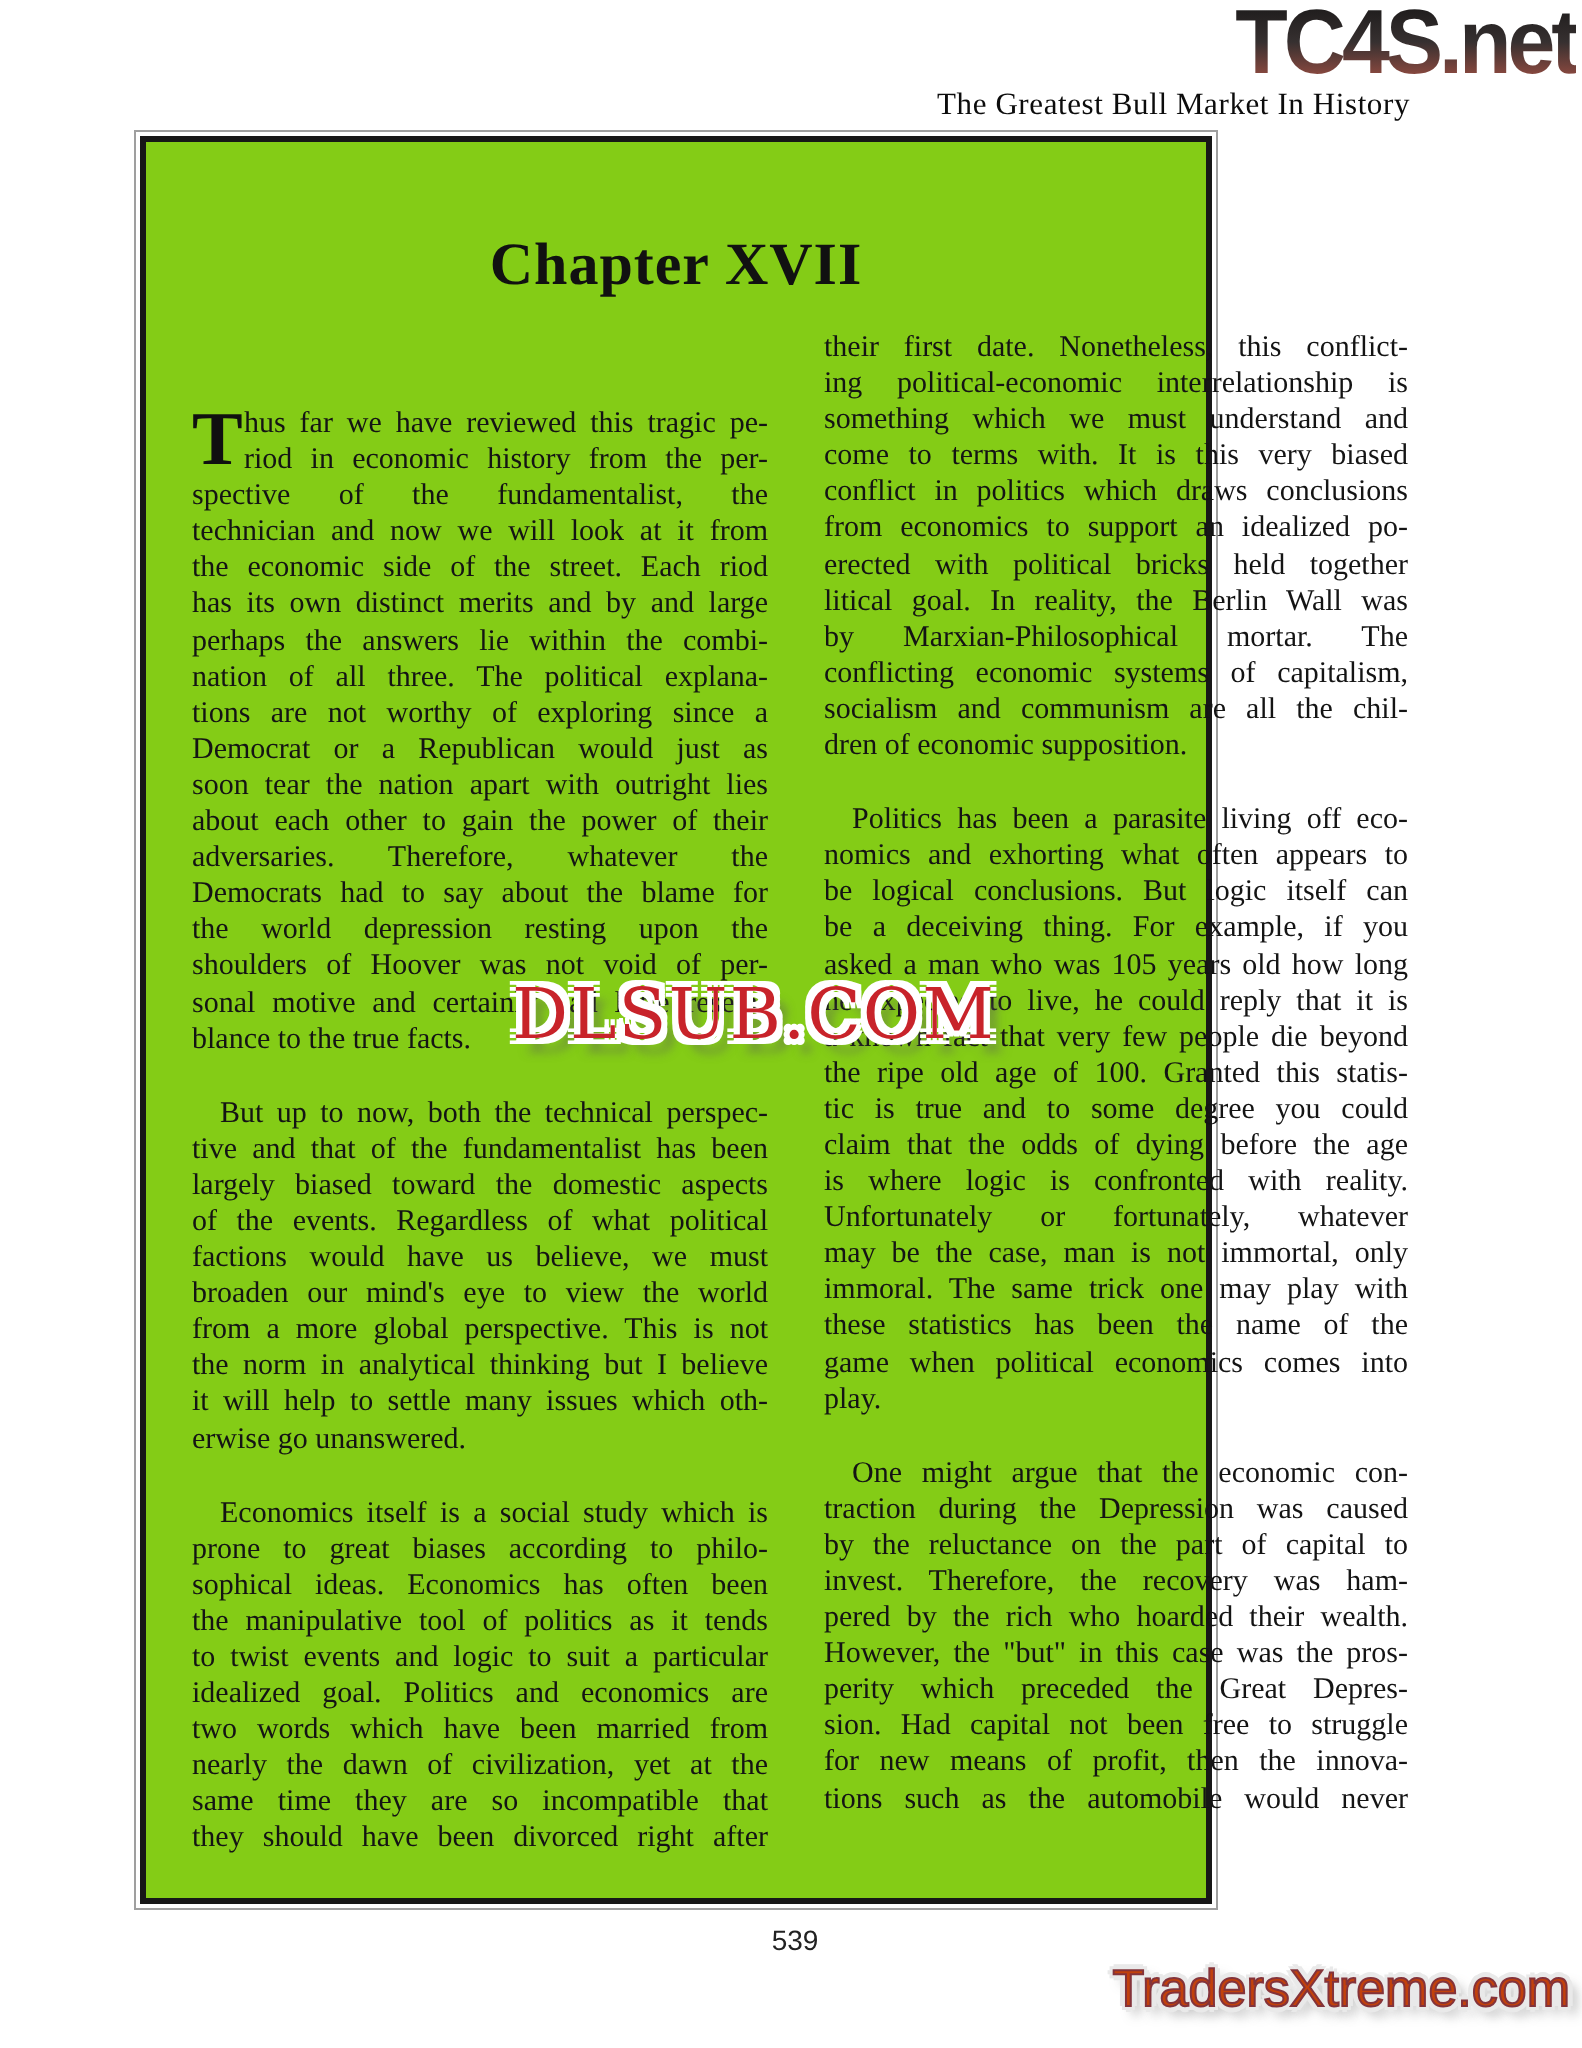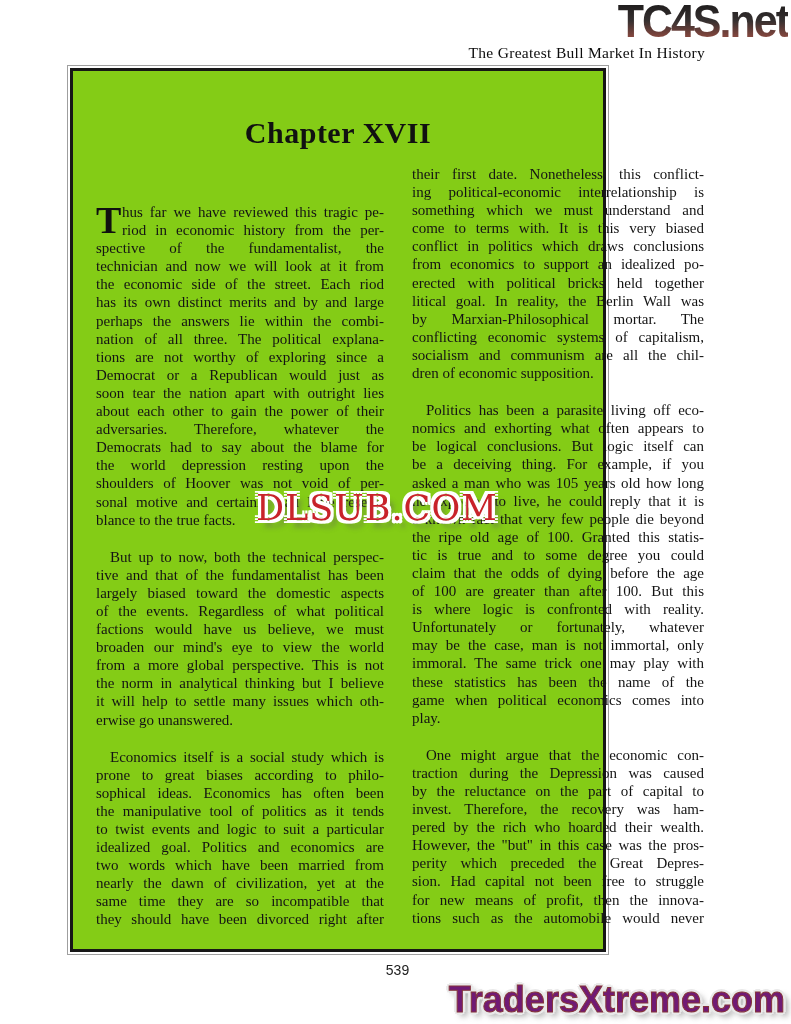--- a/index.html
+++ b/index.html
@@ -73,23 +73,23 @@
   }
 
   
   .page-number {
     position:absolute; top:962px; left:70px; width:655px;
     text-align:center;
     font-family:"Liberation Sans", sans-serif; font-size:14px; color:#222;
   }
   .banner {
     position:absolute; top:979px; right:6px;
-    font-family:"Liberation Sans", sans-serif; font-weight:bold;
-    font-size:36px; letter-spacing:0;
-    color:#701a75;
+    font-family:"Liberation Sans", sans-serif; font-weight:normal;
+    font-size:26px; letter-spacing:0;
+    color:#c2410c;
     -webkit-text-stroke:1px #84333a;
     text-shadow:
       -2px -2px 0 #e9e9e9, 2px -2px 0 #e9e9e9, -2px 2px 0 #e9e9e9, 2px 2px 0 #e9e9e9,
       -3px 0 0 #e9e9e9, 3px 0 0 #e9e9e9, 0 -3px 0 #e9e9e9, 0 3px 0 #e9e9e9,
       4px 4px 6px rgba(110,110,110,0.8);
   }
 </style>
 </head>
 <body>
 
@@ -164,21 +164,20 @@
         <div class="line indent">Politics has been a parasite living off eco-</div>
         <div class="line">nomics and exhorting what often appears to</div>
         <div class="line">be logical conclusions.  But logic itself can</div>
         <div class="line">be a deceiving thing.  For example, if you</div>
         <div class="line">asked a man who was 105 years old how long</div>
         <div class="line">he expected to live, he could reply that it is</div>
         <div class="line">a known fact that very few people die beyond</div>
         <div class="line">the ripe old age of 100.  Granted this statis-</div>
         <div class="line">tic is true and to some degree you could</div>
         <div class="line">claim that the odds of dying before the age</div>
-        <div class="line">of 100 are greater than after 100.  But this</div>
         <div class="line">is where logic is confronted with reality.</div>
         <div class="line">Unfortunately or fortunately, whatever</div>
         <div class="line">may be the case, man is not immortal, only</div>
         <div class="line">immoral. The same trick one may play with</div>
         <div class="line">these statistics has been the name of the</div>
         <div class="line">game when political economics comes into</div>
         <div class="line last">play.</div>
       </div>
       <div class="para">
         <div class="line indent">One might argue that the economic con-</div>

